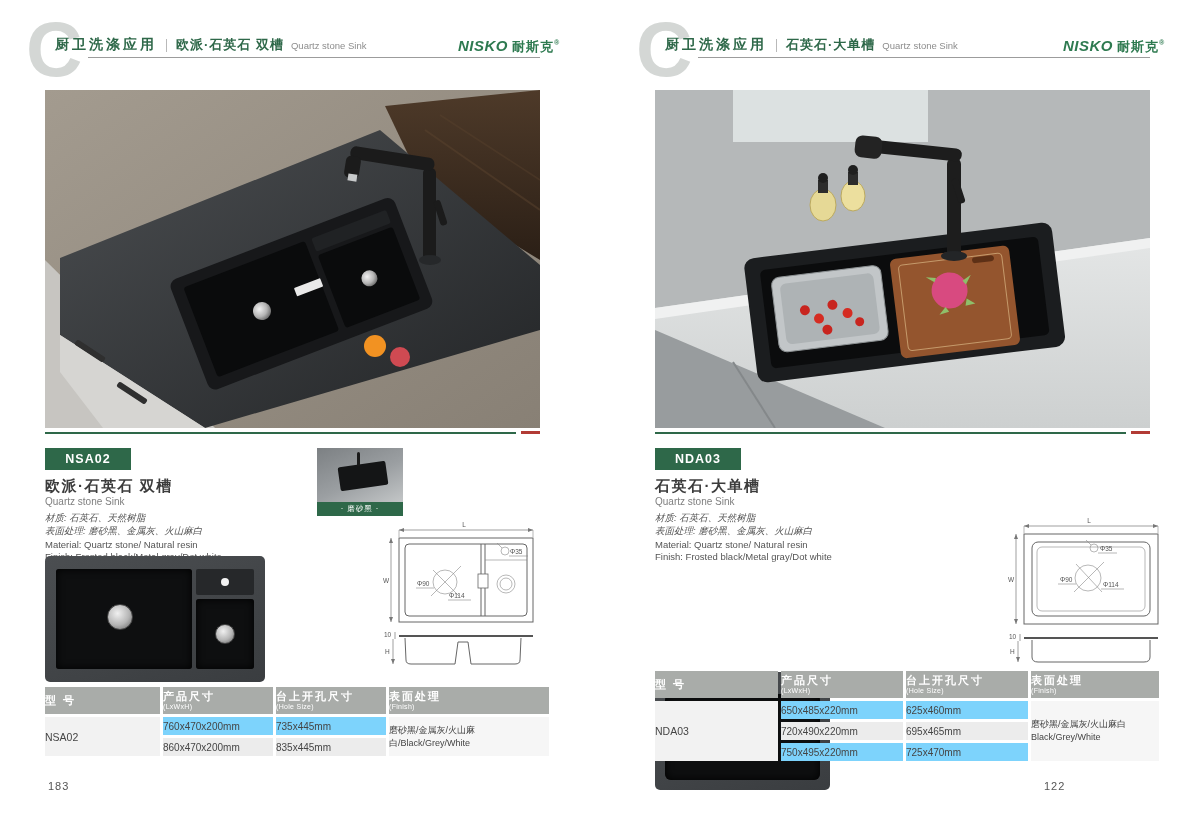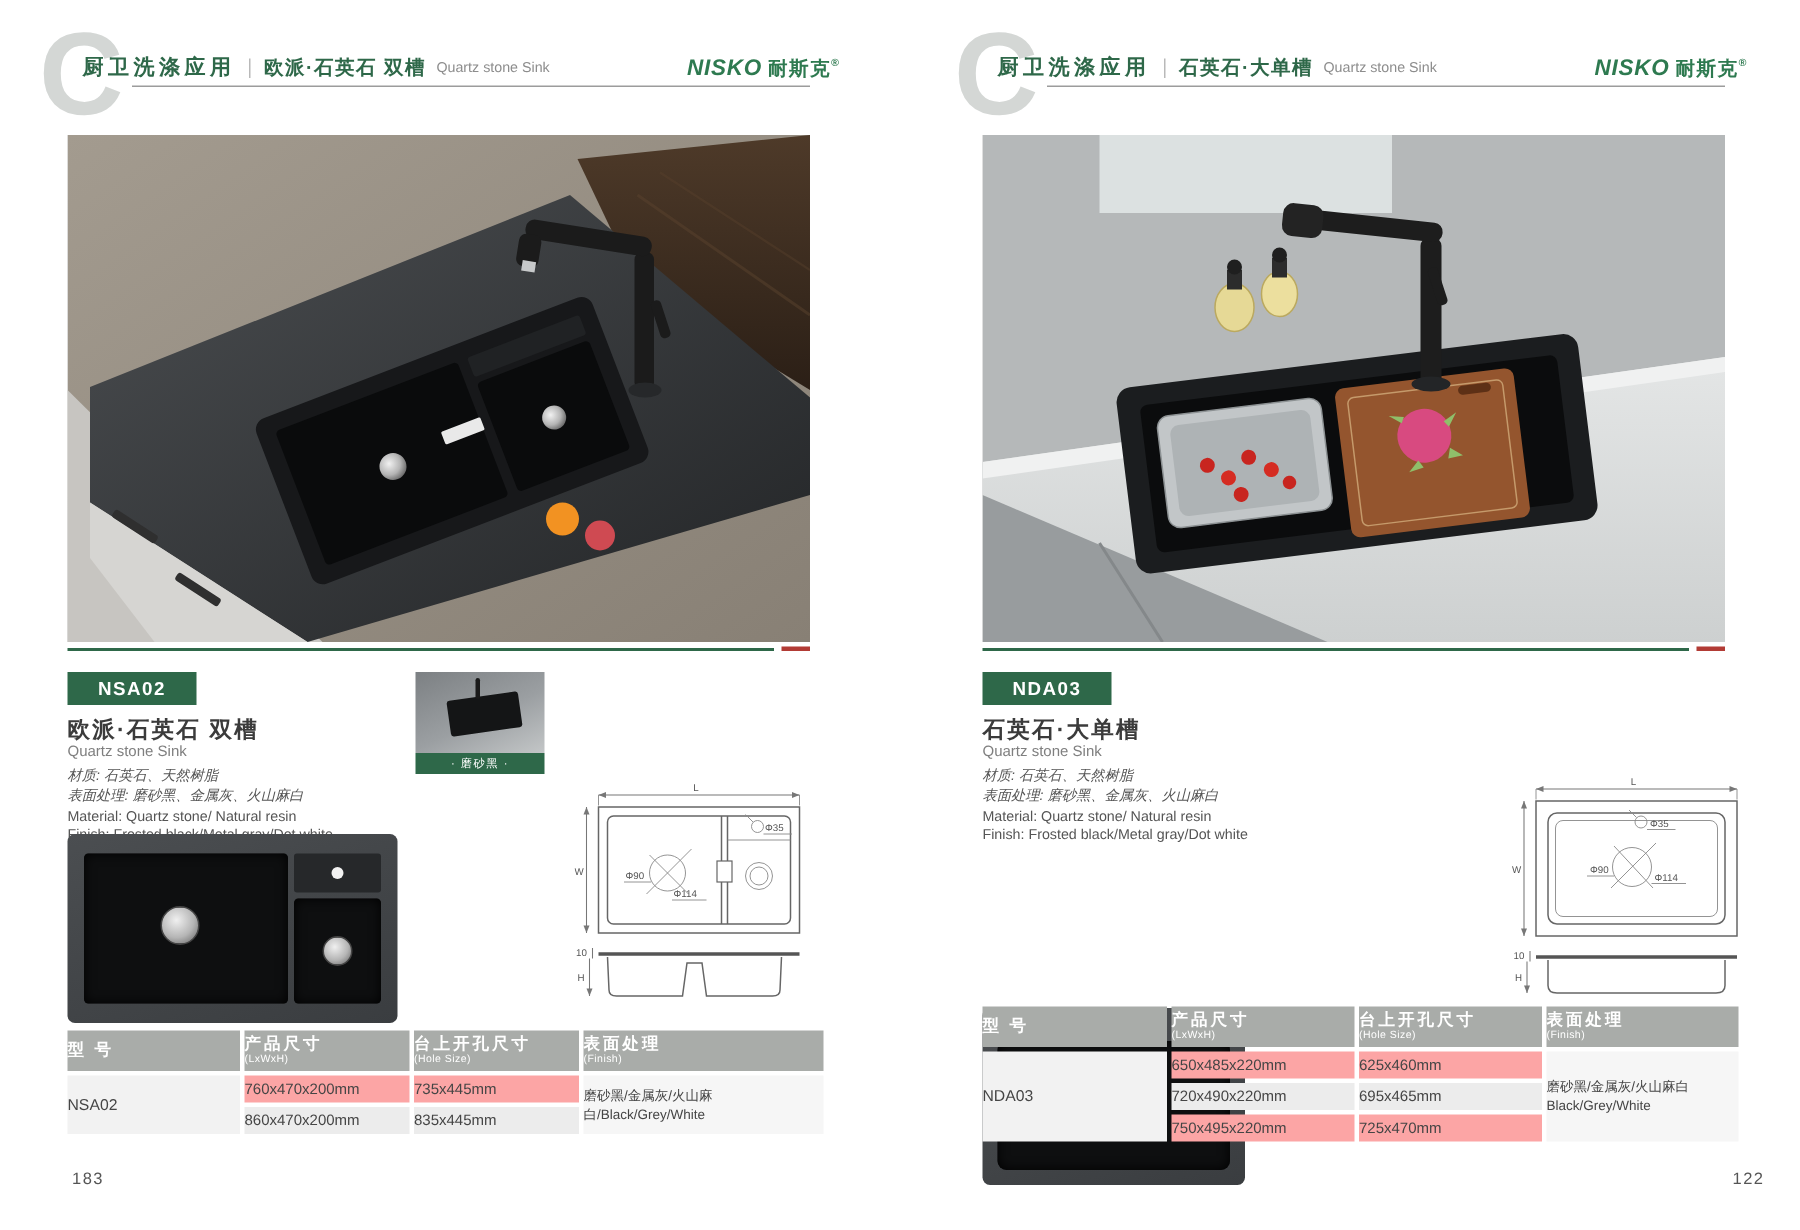--- a/index.html
+++ b/index.html
@@ -33,21 +33,21 @@
   .divider .r{width:19px;height:3px;background:var(--red);}
 
   
   .badge{background:var(--green);color:#fff;font-weight:bold;font-size:12.5px;width:86px;height:22px;line-height:22px;text-align:center;letter-spacing:1px;}
   .p-title{font-size:15px;font-weight:bold;color:#3b3b3b;letter-spacing:1.5px;}
   .p-sub{font-size:10px;color:#7f7f7f;margin-top:2px;}
   .p-spec{font-size:9.5px;color:#555;line-height:1.35;margin-top:7px;font-style:italic;}
   .p-spec-en{font-size:9.5px;color:#555;line-height:1.3;margin-top:4px;}
 
   
-  .swatches{display:flex;gap:20px;}
+  .swatches{display:flex;gap:20px;margin-left:40px;}
   .swatch{width:86px;}
   .swatch-img{height:54px;position:relative;overflow:hidden;}
   .swatch-cap{height:14px;background:var(--green);color:#fff;font-size:7.5px;line-height:14px;text-align:center;letter-spacing:1px;}
   .sw1{background:linear-gradient(155deg,#7c8083 0%,#9b9fa2 55%,#c3c6c7 100%);}
   .sw2{background:linear-gradient(155deg,#b9bcbd 0%,#cfd2d2 60%,#9fa3a4 100%);}
   .sw3{background:linear-gradient(155deg,#d8d5d0 0%,#e9e6e1 60%,#c9c6c1 100%);}
   .msink{position:absolute;border-radius:2px;}
 
   
   .mini{border-radius:5px;position:relative;}
@@ -55,21 +55,21 @@
   .mini .tray{position:absolute;background:#26282a;border-radius:2px;}
   .mini .dot{position:absolute;width:8px;height:8px;border-radius:50%;background:#f2f2f2;}
   .mini .drain{position:absolute;border-radius:50%;background:radial-gradient(circle at 40% 35%,#f0f0f0 0%,#b5b5b5 55%,#5e5e5e 100%);border:1px solid #444;}
 
   
   .spec-table{border-collapse:separate;border-spacing:3px;}
   .spec-table td{text-align:left;vertical-align:middle;}
   .spec-table .th{background:var(--th-gray);color:#fff;height:27px;}
   .th .cn{font-size:11px;font-weight:bold;letter-spacing:2px;line-height:1.2;}
   .th .en{font-size:7px;letter-spacing:.3px;line-height:1.1;}
-  .cell{background:#fca5a5;font-size:10px;color:#454545;height:18px;}
+  .cell{background:#7dd3fc;font-size:10px;color:#454545;height:18px;}
   .cell.alt{background:#ececec;}
   .cell.model{background:#f2f2f2;font-size:10.5px;}
   .cell.finish{font-size:9px;line-height:1.4;background:#f6f6f6;}
 
   
   .tdraw text{fill:#555;font-size:6.5px;font-family:"Liberation Sans",sans-serif;}
   .tdraw .dim{stroke:#777;stroke-width:.7;fill:none;}
   .tdraw .body{stroke:#666;stroke-width:1;fill:none;}
   .tdraw .thin{stroke:#888;stroke-width:.6;fill:none;}
 
@@ -415,15 +415,15 @@
       <td class="cell alt">720x490x220mm</td>
       <td class="cell alt">695x465mm</td>
     </tr>
     <tr>
       <td class="cell">750x495x220mm</td>
       <td class="cell">725x470mm</td>
     </tr>
   </tbody>
     </table>
 
-  <div class="abs pageno" style="left:1155px;top:780px;">122</div>
+  <div class="abs pageno" style="left:1044px;top:780px;">122</div>
 
 </div>
 
 </body></html>

